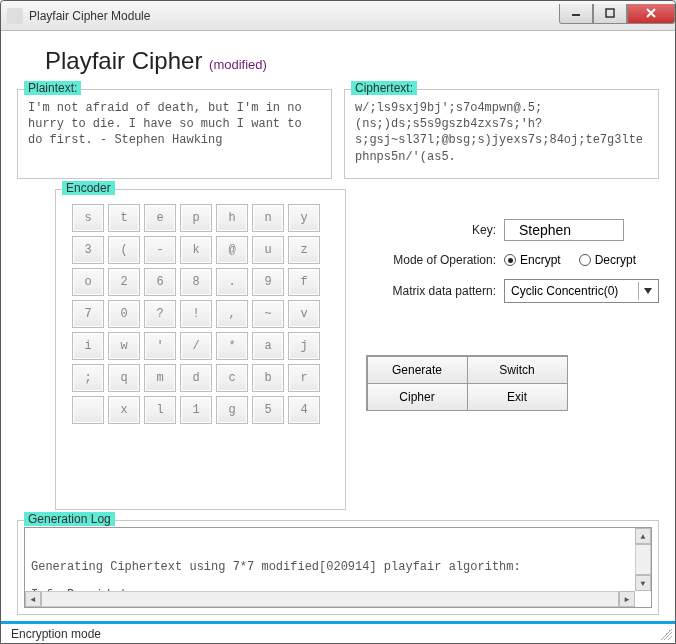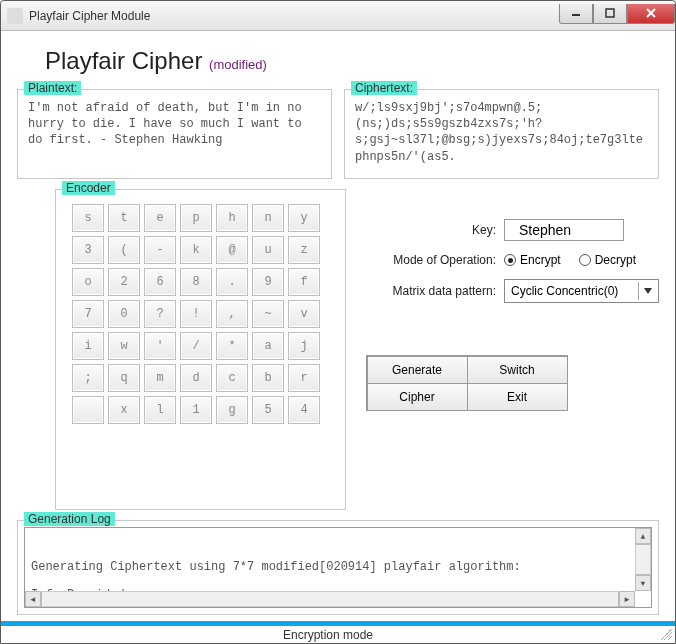--- a/index.html
+++ b/index.html
@@ -237,23 +237,23 @@
     font-size:8px;color:#555;
   }
   .log-scroll-up{top:0;right:0;width:16px;height:16px;}
   .log-scroll-down{bottom:16px;right:0;width:16px;height:16px;}
   .log-scroll-track{top:16px;bottom:32px;right:0;width:16px;background:#f0f0f0;border-left:1px solid #ccc;border-right:1px solid #ccc;}
   .log-scroll-left{bottom:0;left:0;width:16px;height:16px;}
   .log-scroll-right{bottom:0;right:16px;width:16px;height:16px;}
   .log-hscroll-track{bottom:0;left:16px;right:32px;height:16px;background:#f0f0f0;border-top:1px solid #ccc;border-bottom:1px solid #ccc;}
   .statusbar {
     height:22px;
-    border-top:5px solid #0ea5e9;
-    display:flex;
-    justify-content:center;
+    border-top:3px solid #0ea5e9;
+    display:flex;
+    justify-content:flex-start;
     align-items:center;
     padding: 0 30px 0 10px;
     font-size:12px;
     color:#333;
     position:relative;
   }
   .grip {
     position:absolute;
     right:3px;bottom:3px;
     width:12px;height:12px;

